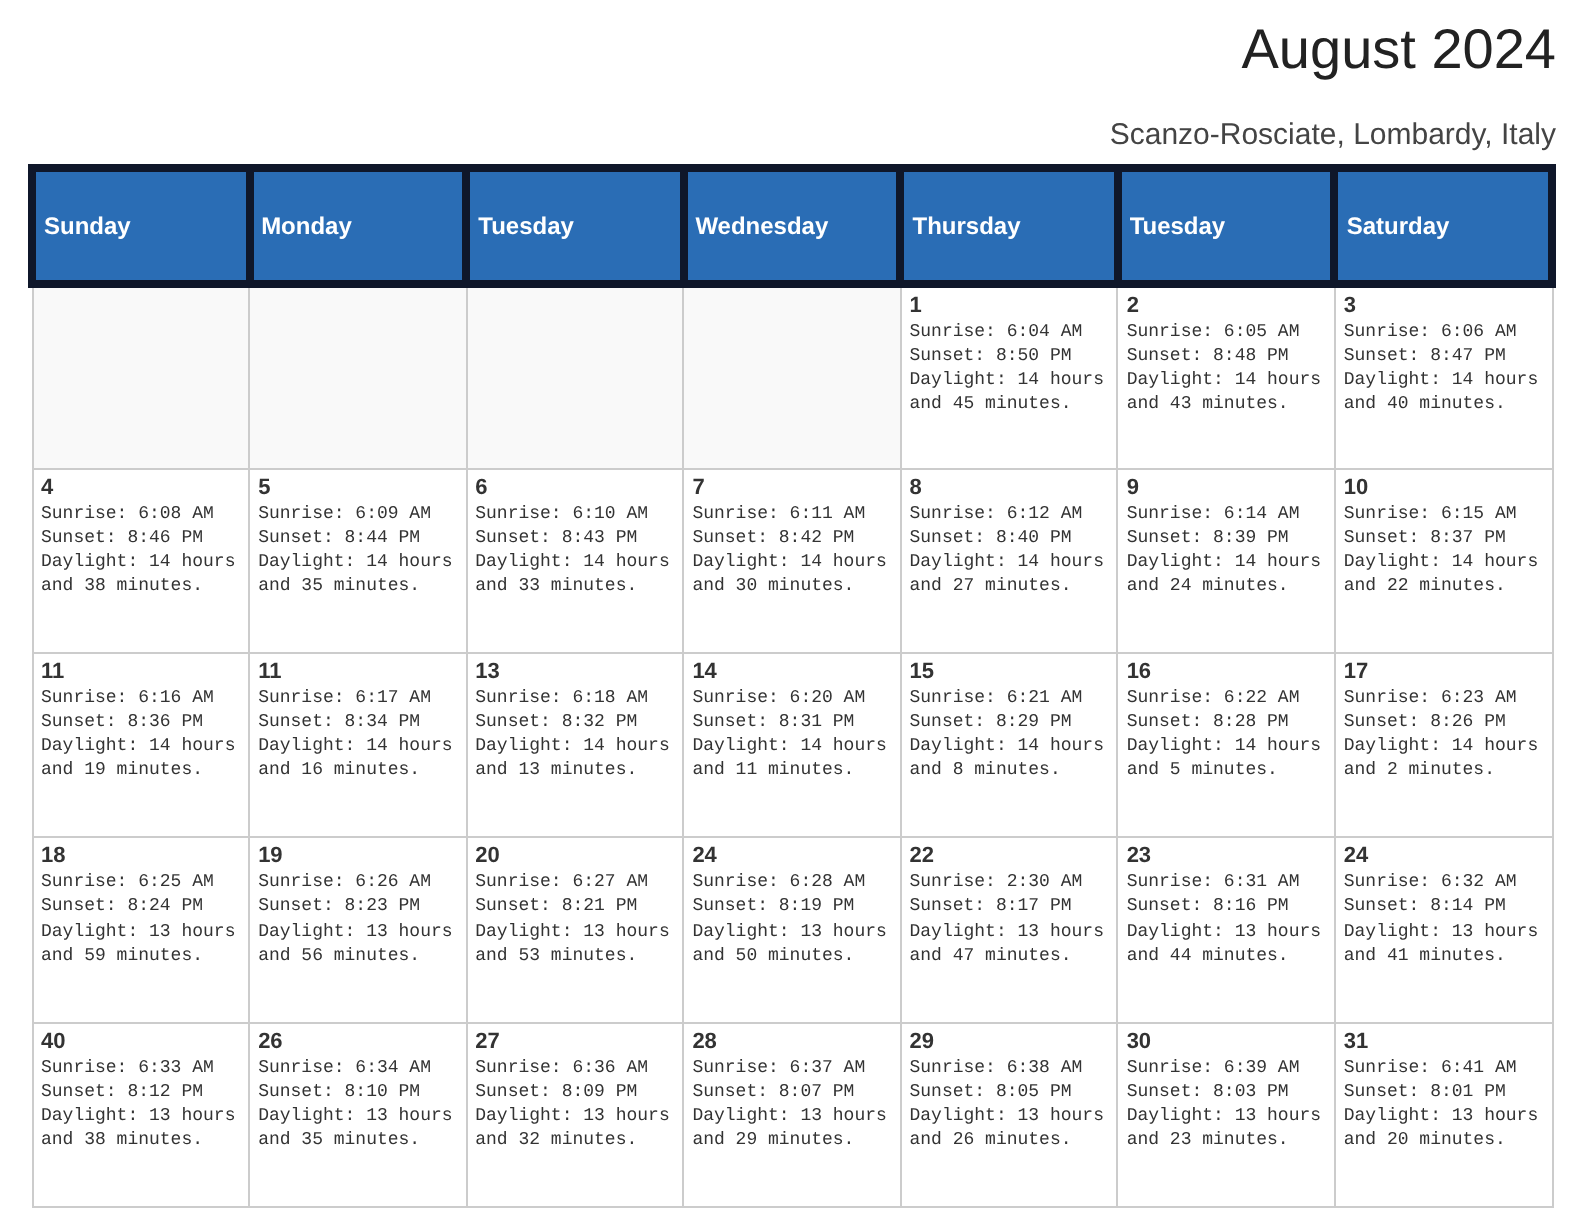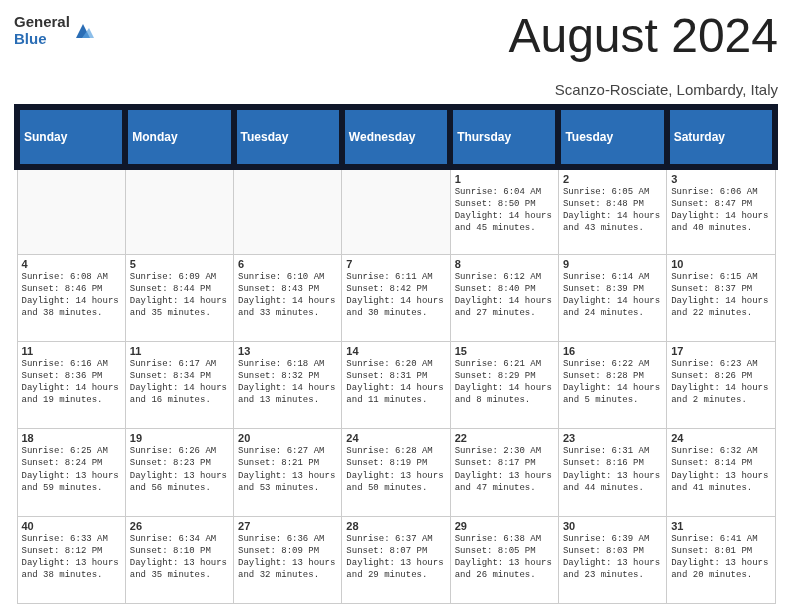--- a/index.html
+++ b/index.html
@@ -45,21 +45,21 @@
     .logo-icon {
       width: 22px;
       height: 22px;
       margin-left: 2px;
     }
     .title-area {
       flex: 1;
       text-align: right;
     }
     .month-title {
-      font-size: 48px;
+      font-size: 28px;
       font-weight: normal;
       color: #222;
       line-height: 1.1;
     }
     .location-title {
       font-size: 15px;
       color: #444;
       margin-top: 18px;
     }
     .calendar {
@@ -68,21 +68,21 @@
       width: 100%;
       table-layout: fixed;
     }
     .calendar th {
       background: #2a6db5;
       color: #fff;
       font-size: 12px;
       font-weight: bold;
       padding: 20px 4px;
       text-align: left;
-      border: 6px solid #0f172a;
+      border: 4px solid #0f172a;
     }
     .calendar td {
       vertical-align: top;
       border: 1px solid #ccc;
       padding: 3px 4px;
       font-size: 9.5px;
       color: #333;
       background: #fff;
       height: 78px;
     }
@@ -100,30 +100,20 @@
       line-height: 1.35;
       color: #333;
       font-family: Liberation Mono, monospace;
     }
   </style>
 </head>
 <body>
 
 <div class="page">
   <div class="header-area">
-    <div class="logo">
-      <div class="logo-text">
-        <span class="logo-general">General</span>
-        <span class="logo-blue">Blue</span>
-      </div>
-      <svg class="logo-icon" viewBox="0 0 22 22">
-        <polygon points="4,18 11,4 18,18" fill="#2a6db5"></polygon>
-        <polygon points="10,18 17,8 22,18" fill="#5ba3e0" opacity="0.7"></polygon>
-      </svg>
-    </div>
     <div class="title-area">
       <div class="month-title">August 2024</div>
       <div class="location-title">Scanzo-Rosciate, Lombardy, Italy</div>
     </div>
   </div>
 
   <table class="calendar">
     <thead>
       <tr>
       <th>Sunday</th>

